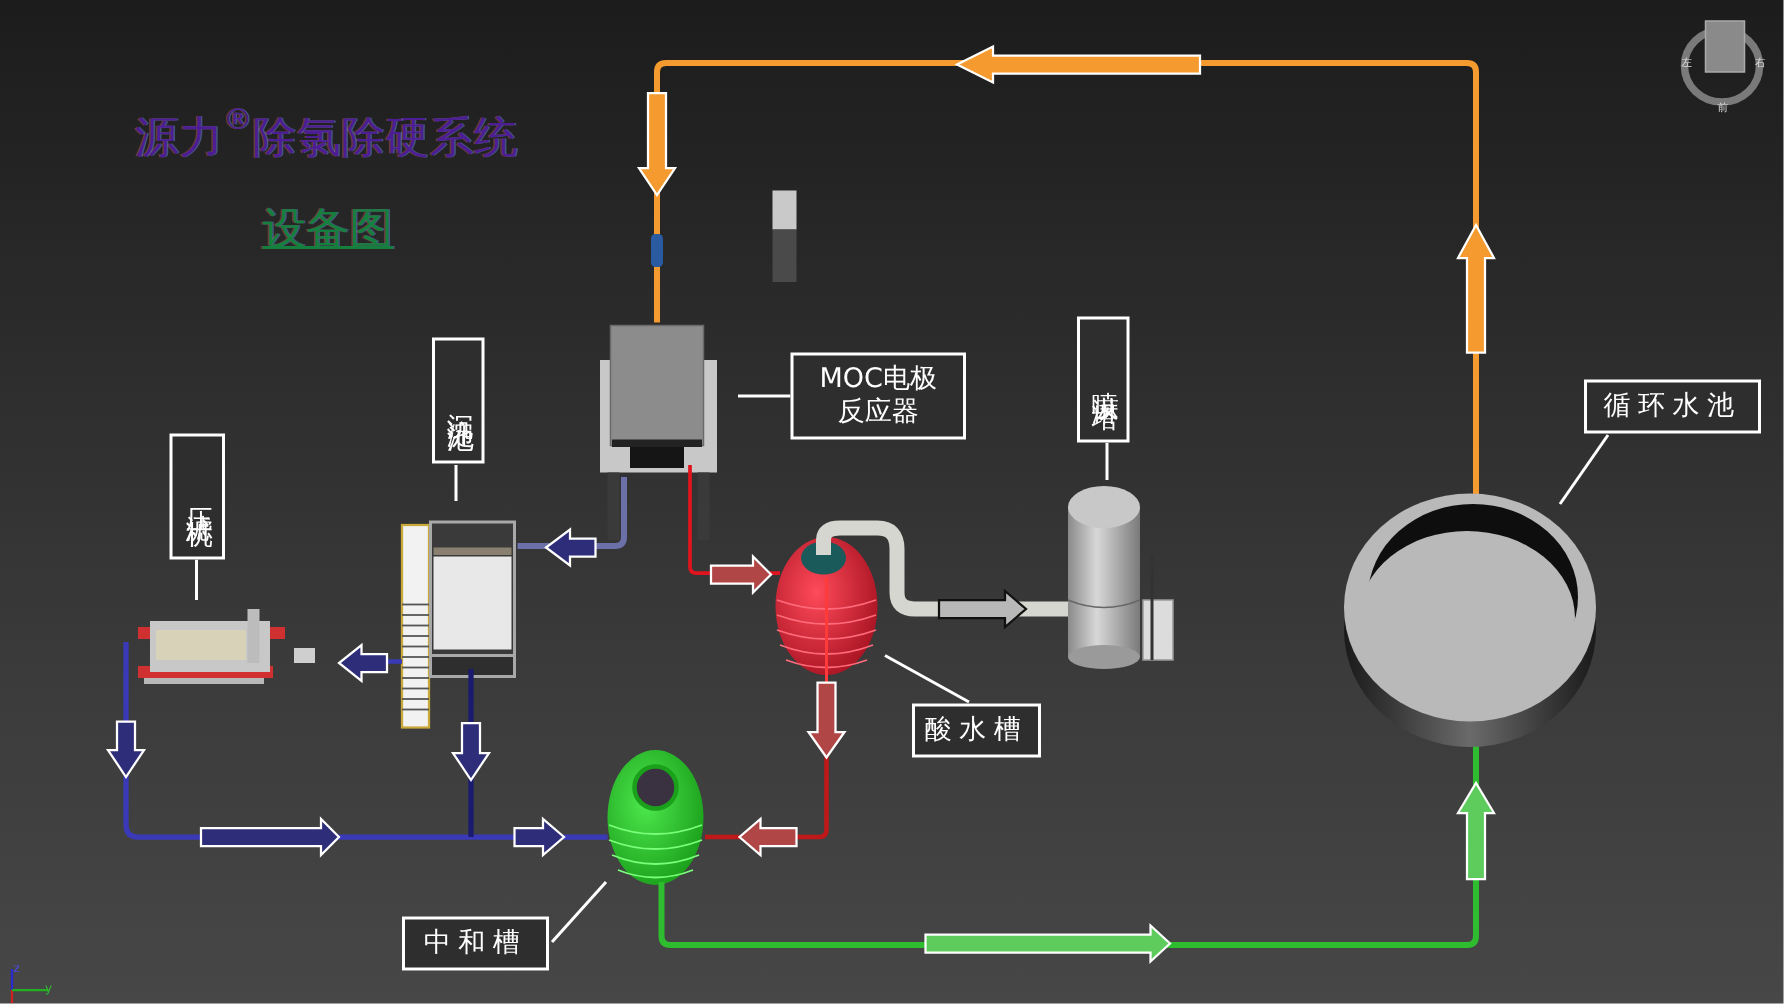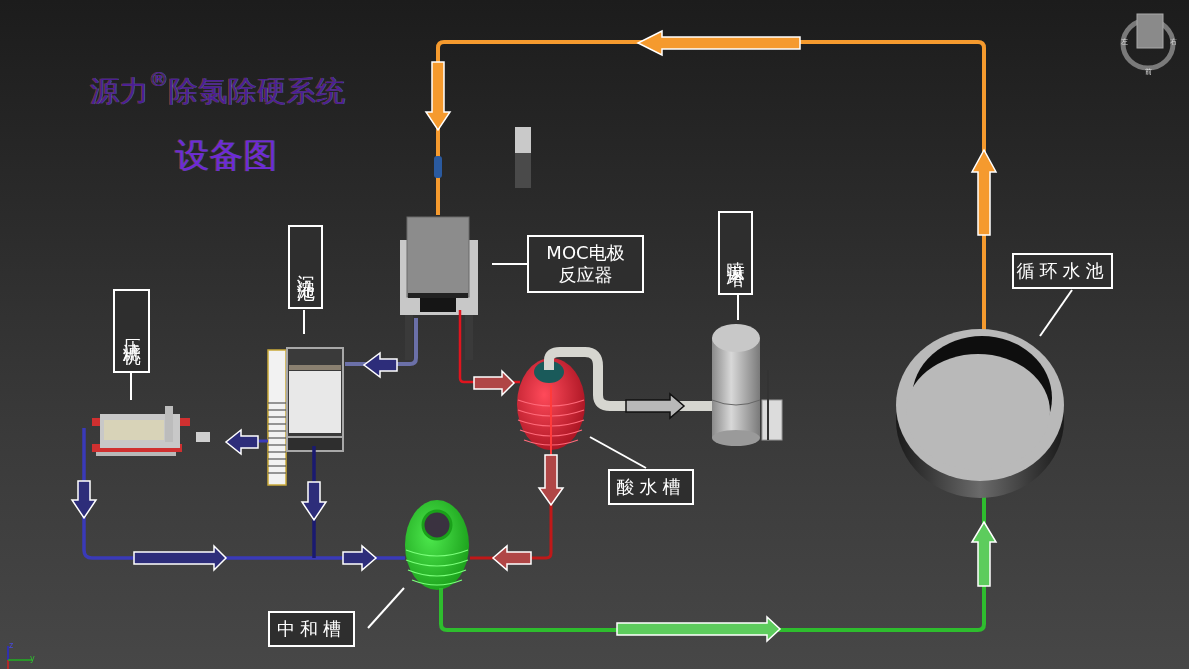--- a/index.html
+++ b/index.html
@@ -8,22 +8,23 @@
     background: linear-gradient(to bottom, #1c1c1c 0%, #2a2a2a 30%, #3a3a3a 65%, #474747 100%);
     font-family: "DejaVu Sans", "Liberation Sans", sans-serif;
     color:#fff;
   }
   .title {
     position:absolute; left:90px; top:72px; font-size:29px; color:#4c1d95; letter-spacing:0.5px;
     text-shadow: 1px 0 0 rgba(120,160,255,0.4), -1px 0 0 rgba(255,120,120,0.3);
   }
   .title sup { font-size:19px; position:relative; top:-4px; }
   .subtitle {
-    position:absolute; left:175px; top:133px; font-size:34px; color:#6d28d9;
+    position:absolute; left:175px; top:133px; font-size:29px; color:#15803d;
     text-shadow: 1px 0 0 rgba(120,160,255,0.4), -1px 0 0 rgba(255,120,120,0.3);
+    text-decoration: underline;
   }
   .label {
     position:absolute; border:2px solid #fff; background:#2e2e2e; color:#fff;
     box-sizing:border-box; display:flex; align-items:center; justify-content:center;
     text-align:center; font-size:18px; line-height:1.25;
   }
   .label.v { writing-mode: vertical-rl; text-orientation: upright; letter-spacing:4px; }
   .label.spaced { letter-spacing:5px; }
   svg#diagram { position:absolute; left:0; top:0; }
 </style>
@@ -202,14 +203,14 @@
 </svg>
 
 <div class="label" style="left:527px; top:235px; width:117px; height:58px; flex-direction:column;">
   <div>MOC电极</div>
   <div>反应器</div>
 </div>
 <div class="label v" style="left:718px; top:211px; width:35px; height:84px;">喷淋塔</div>
 <div class="label v" style="left:288px; top:225px; width:35px; height:84px;">沉淀池</div>
 <div class="label v" style="left:113px; top:289px; width:37px; height:84px;">压滤机</div>
 <div class="label spaced" style="left:608px; top:469px; width:86px; height:36px;">酸水槽</div>
-<div class="label spaced" style="left:268px; top:611px; width:87px; height:36px;">中和槽</div>
-<div class="label spaced" style="left:1012px; top:253px; width:101px; height:36px;">循环水池</div>
+<div class="label spaced" style="left:268px; top:611px; width:98px; height:36px;">中和槽</div>
+<div class="label spaced" style="left:1056px; top:253px; width:118px; height:36px;">循环水池</div>
 
 </body></html>

